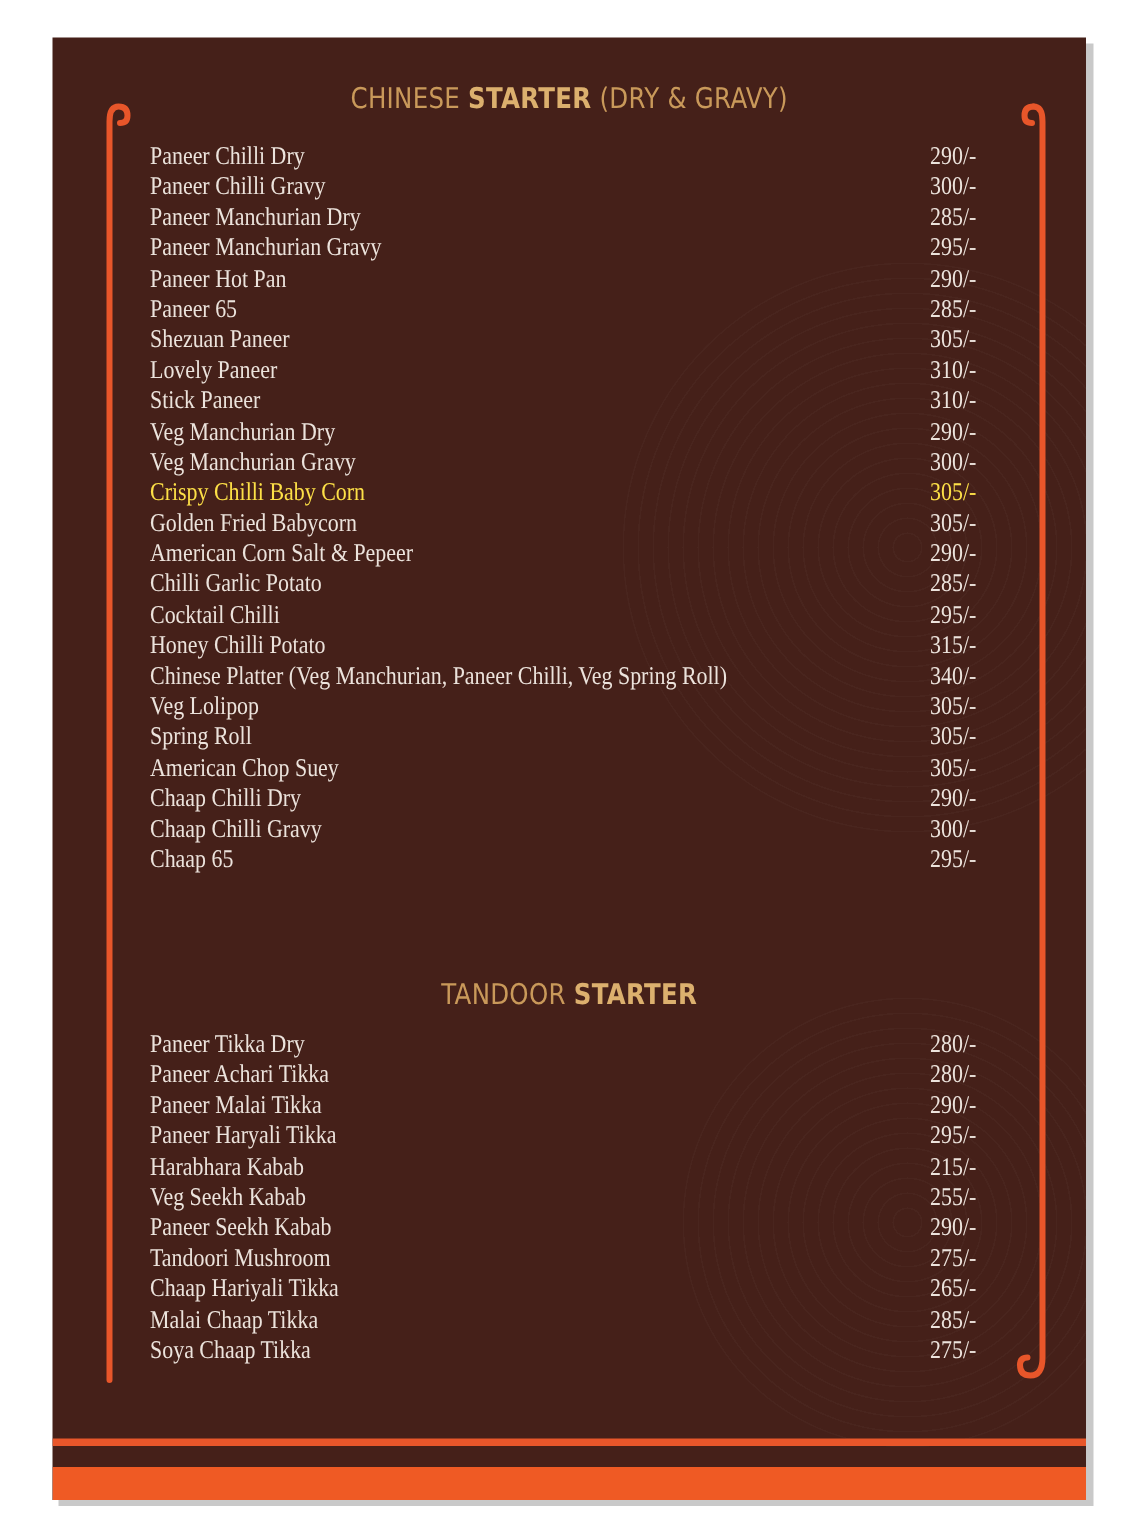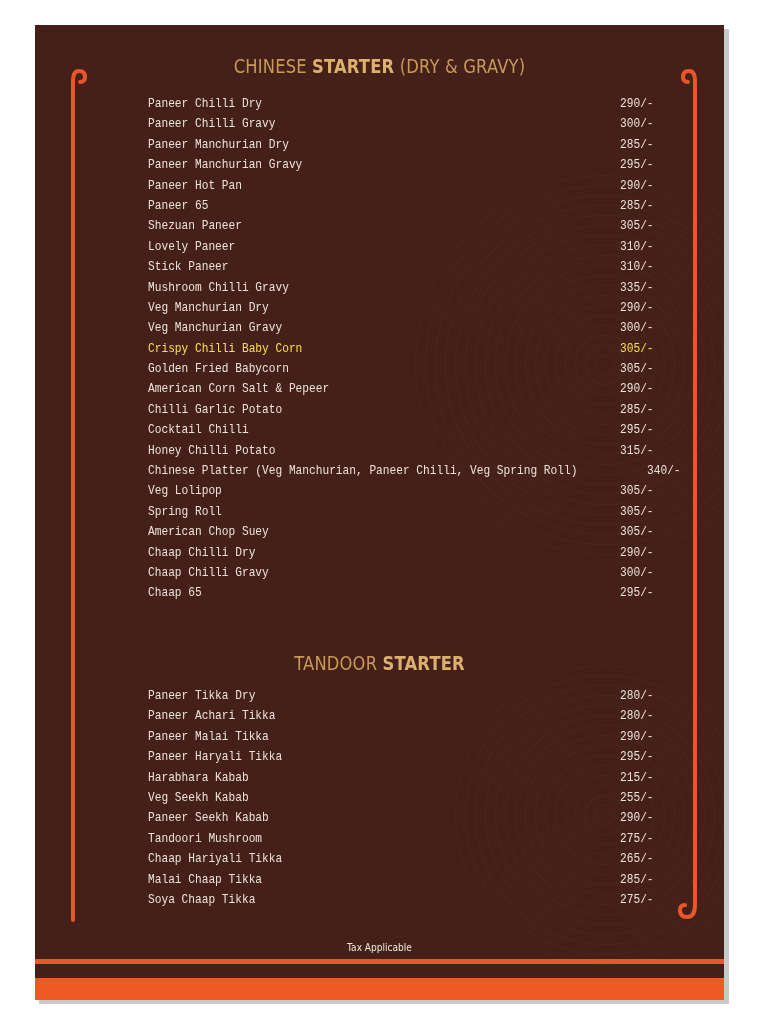--- a/index.html
+++ b/index.html
@@ -50,24 +50,23 @@
   .bracket-right { left: 640px; top: 40px; }
 
   .list {
     position: absolute; left: 65px; width: 560px; z-index: 2;
   }
   .list-1 { top: 69px; }
   .list-2 { top: 661px; }
   .row {
     display: flex; justify-content: space-between;
     height: 20.4px; line-height: 20.4px;
-    font-family: Liberation Mono, monospace;
-    font-size: 13px;
+    font-family: Liberation Serif, serif;
+    font-size: 17px;
     color: #ece3dc;
-    margin-left: 48px;
   }
   .row .name { display: inline-block; transform: scaleX(0.86); transform-origin: left center; white-space: nowrap; }
   .row .price { display: inline-block; width: 40px; transform: scaleX(0.86); transform-origin: left center; white-space: nowrap; }
   .row.highlight { color: #fde047; }
 
   .tax {
     position: absolute; left: 0; width: 100%; top: 916px;
     text-align: center; color: #f1e8e1;
     font-family: "DejaVu Sans", sans-serif;
     font-size: 11px; z-index: 2;
@@ -132,24 +131,20 @@
       </div>
       <div class="row">
         <span class="name">Lovely Paneer</span>
         <span class="price">310/-</span>
       </div>
       <div class="row">
         <span class="name">Stick Paneer</span>
         <span class="price">310/-</span>
       </div>
       <div class="row">
-        <span class="name">Mushroom Chilli Gravy</span>
-        <span class="price">335/-</span>
-      </div>
-      <div class="row">
         <span class="name">Veg Manchurian Dry</span>
         <span class="price">290/-</span>
       </div>
       <div class="row">
         <span class="name">Veg Manchurian Gravy</span>
         <span class="price">300/-</span>
       </div>
       <div class="row highlight">
         <span class="name">Crispy Chilli Baby Corn</span>
         <span class="price">305/-</span>
@@ -248,17 +243,16 @@
       <div class="row">
         <span class="name">Malai Chaap Tikka</span>
         <span class="price">285/-</span>
       </div>
       <div class="row">
         <span class="name">Soya Chaap Tikka</span>
         <span class="price">275/-</span>
       </div>
     </div>
 
-  <div class="tax"><span>Tax Applicable</span></div>
 
   <div class="stripe-thin"></div>
   <div class="stripe-thick"></div>
 </div>
 
 </body></html>

